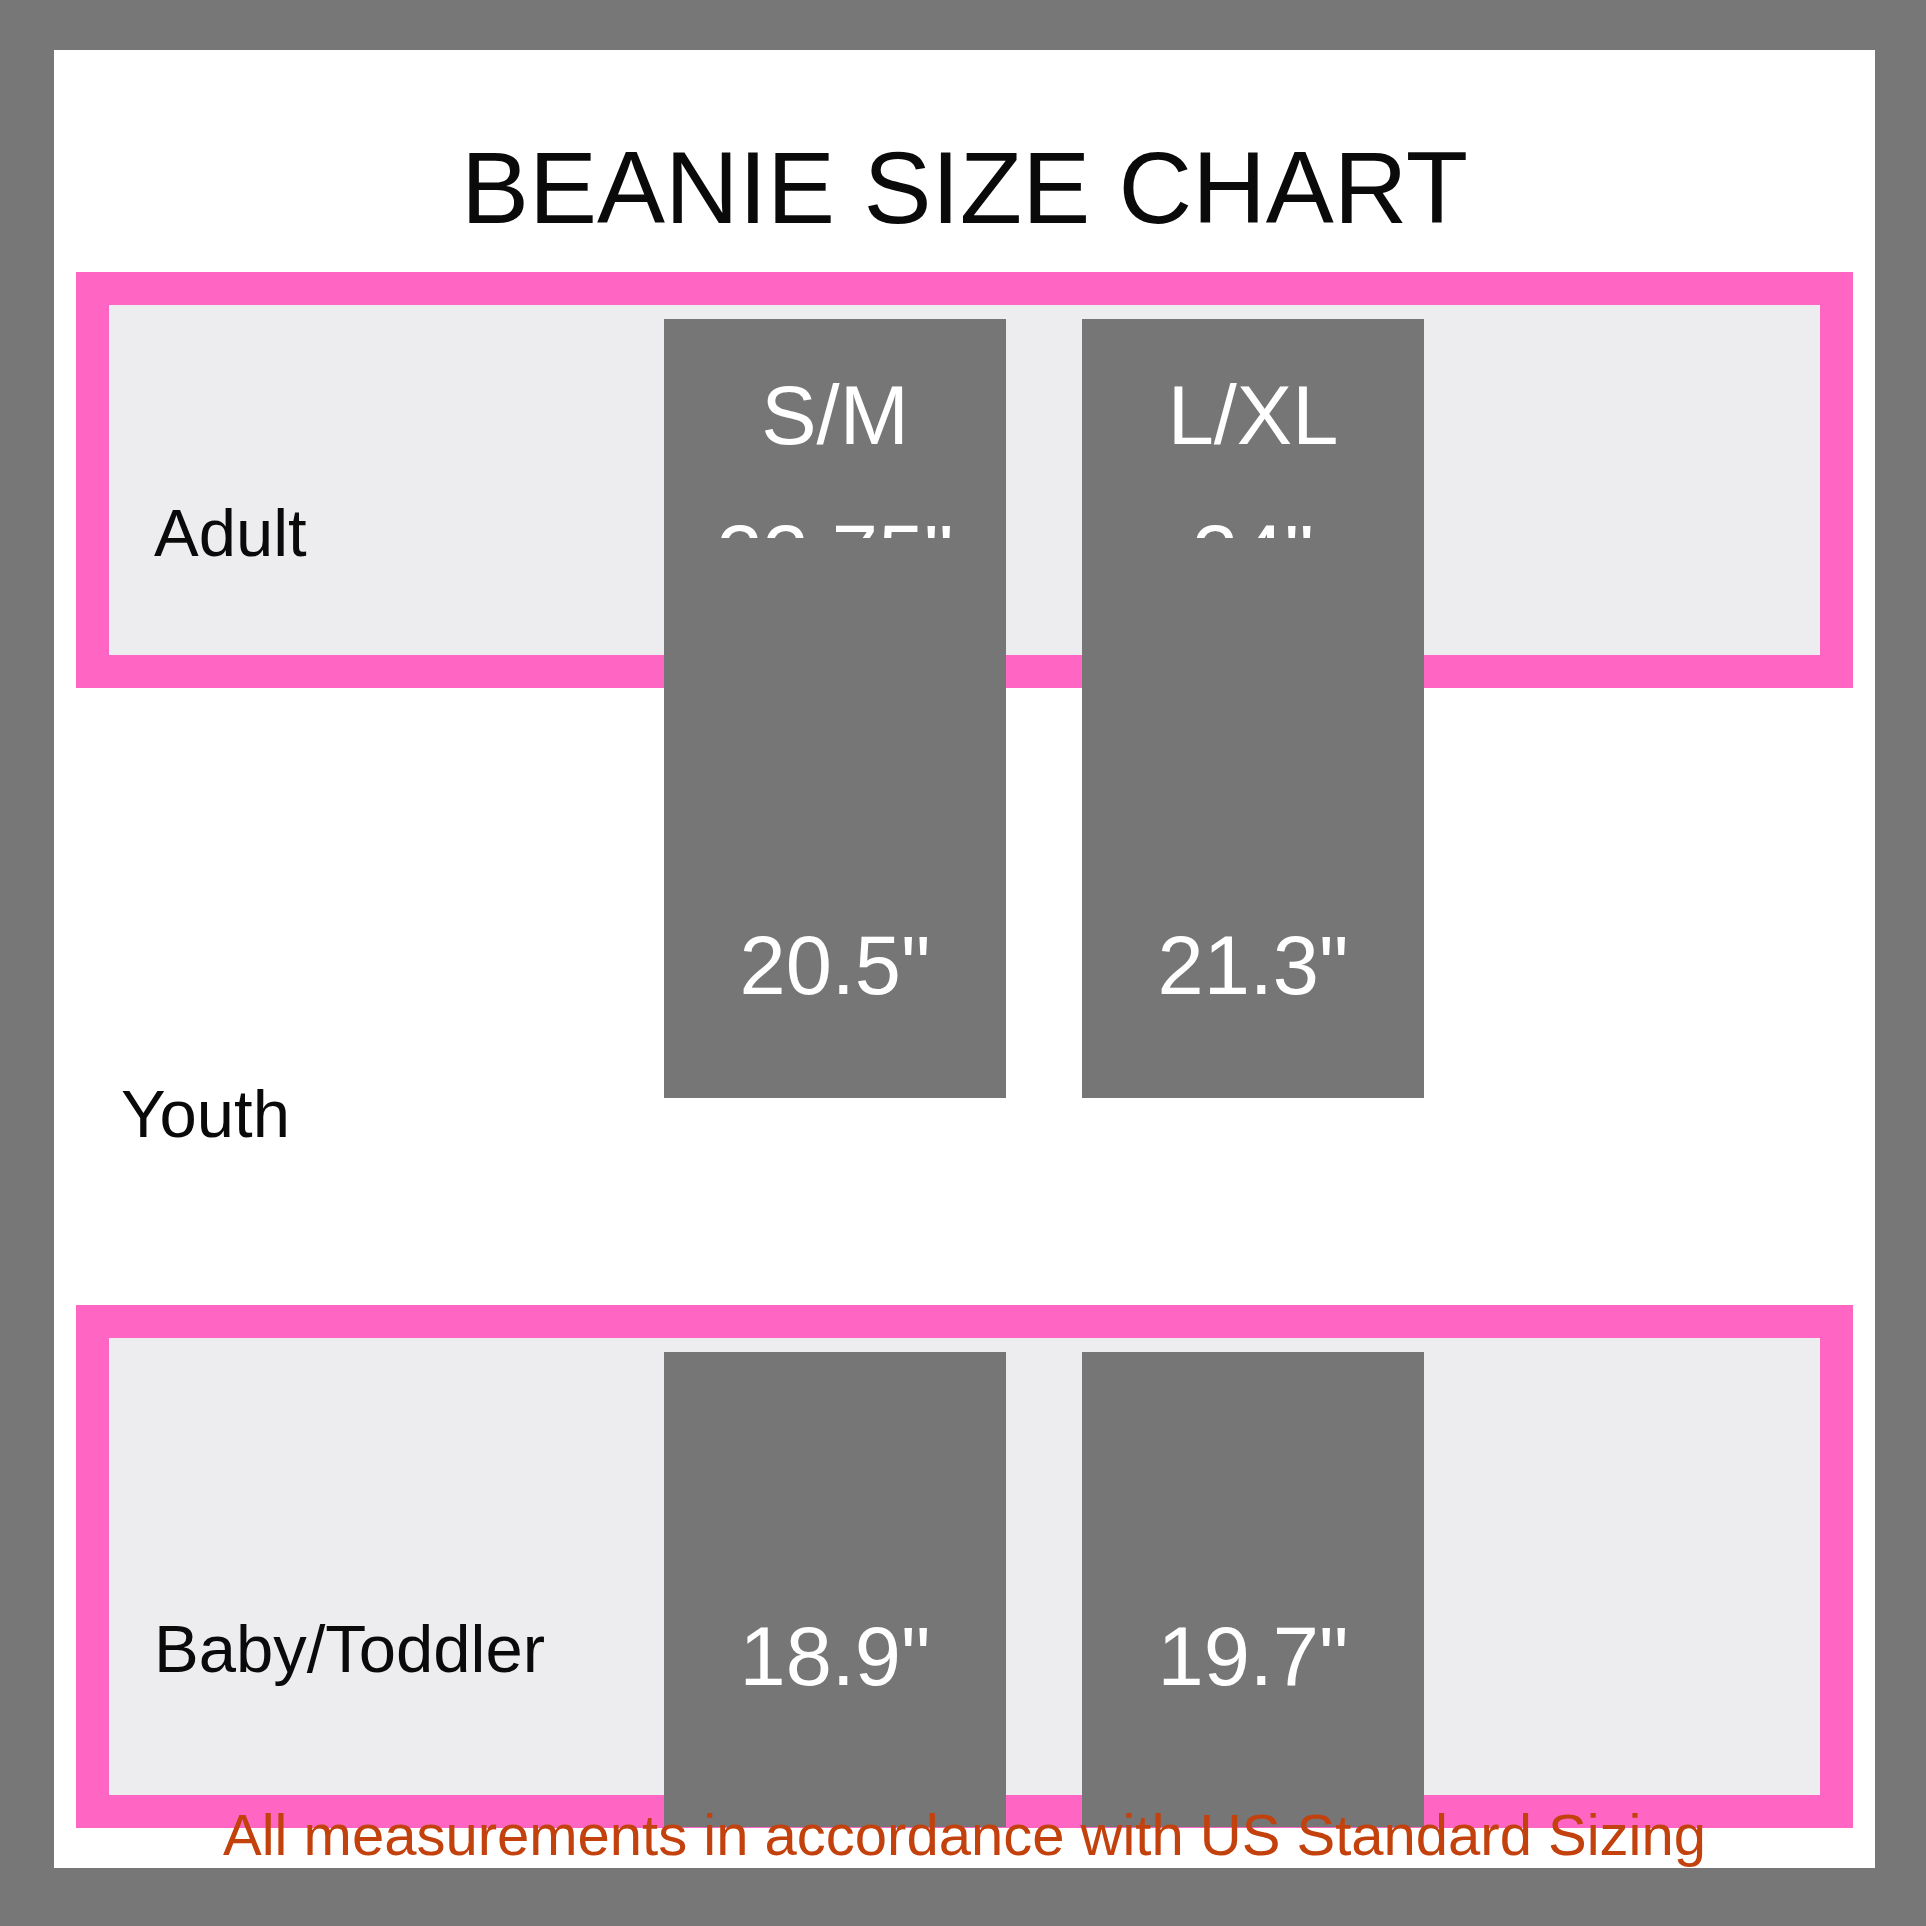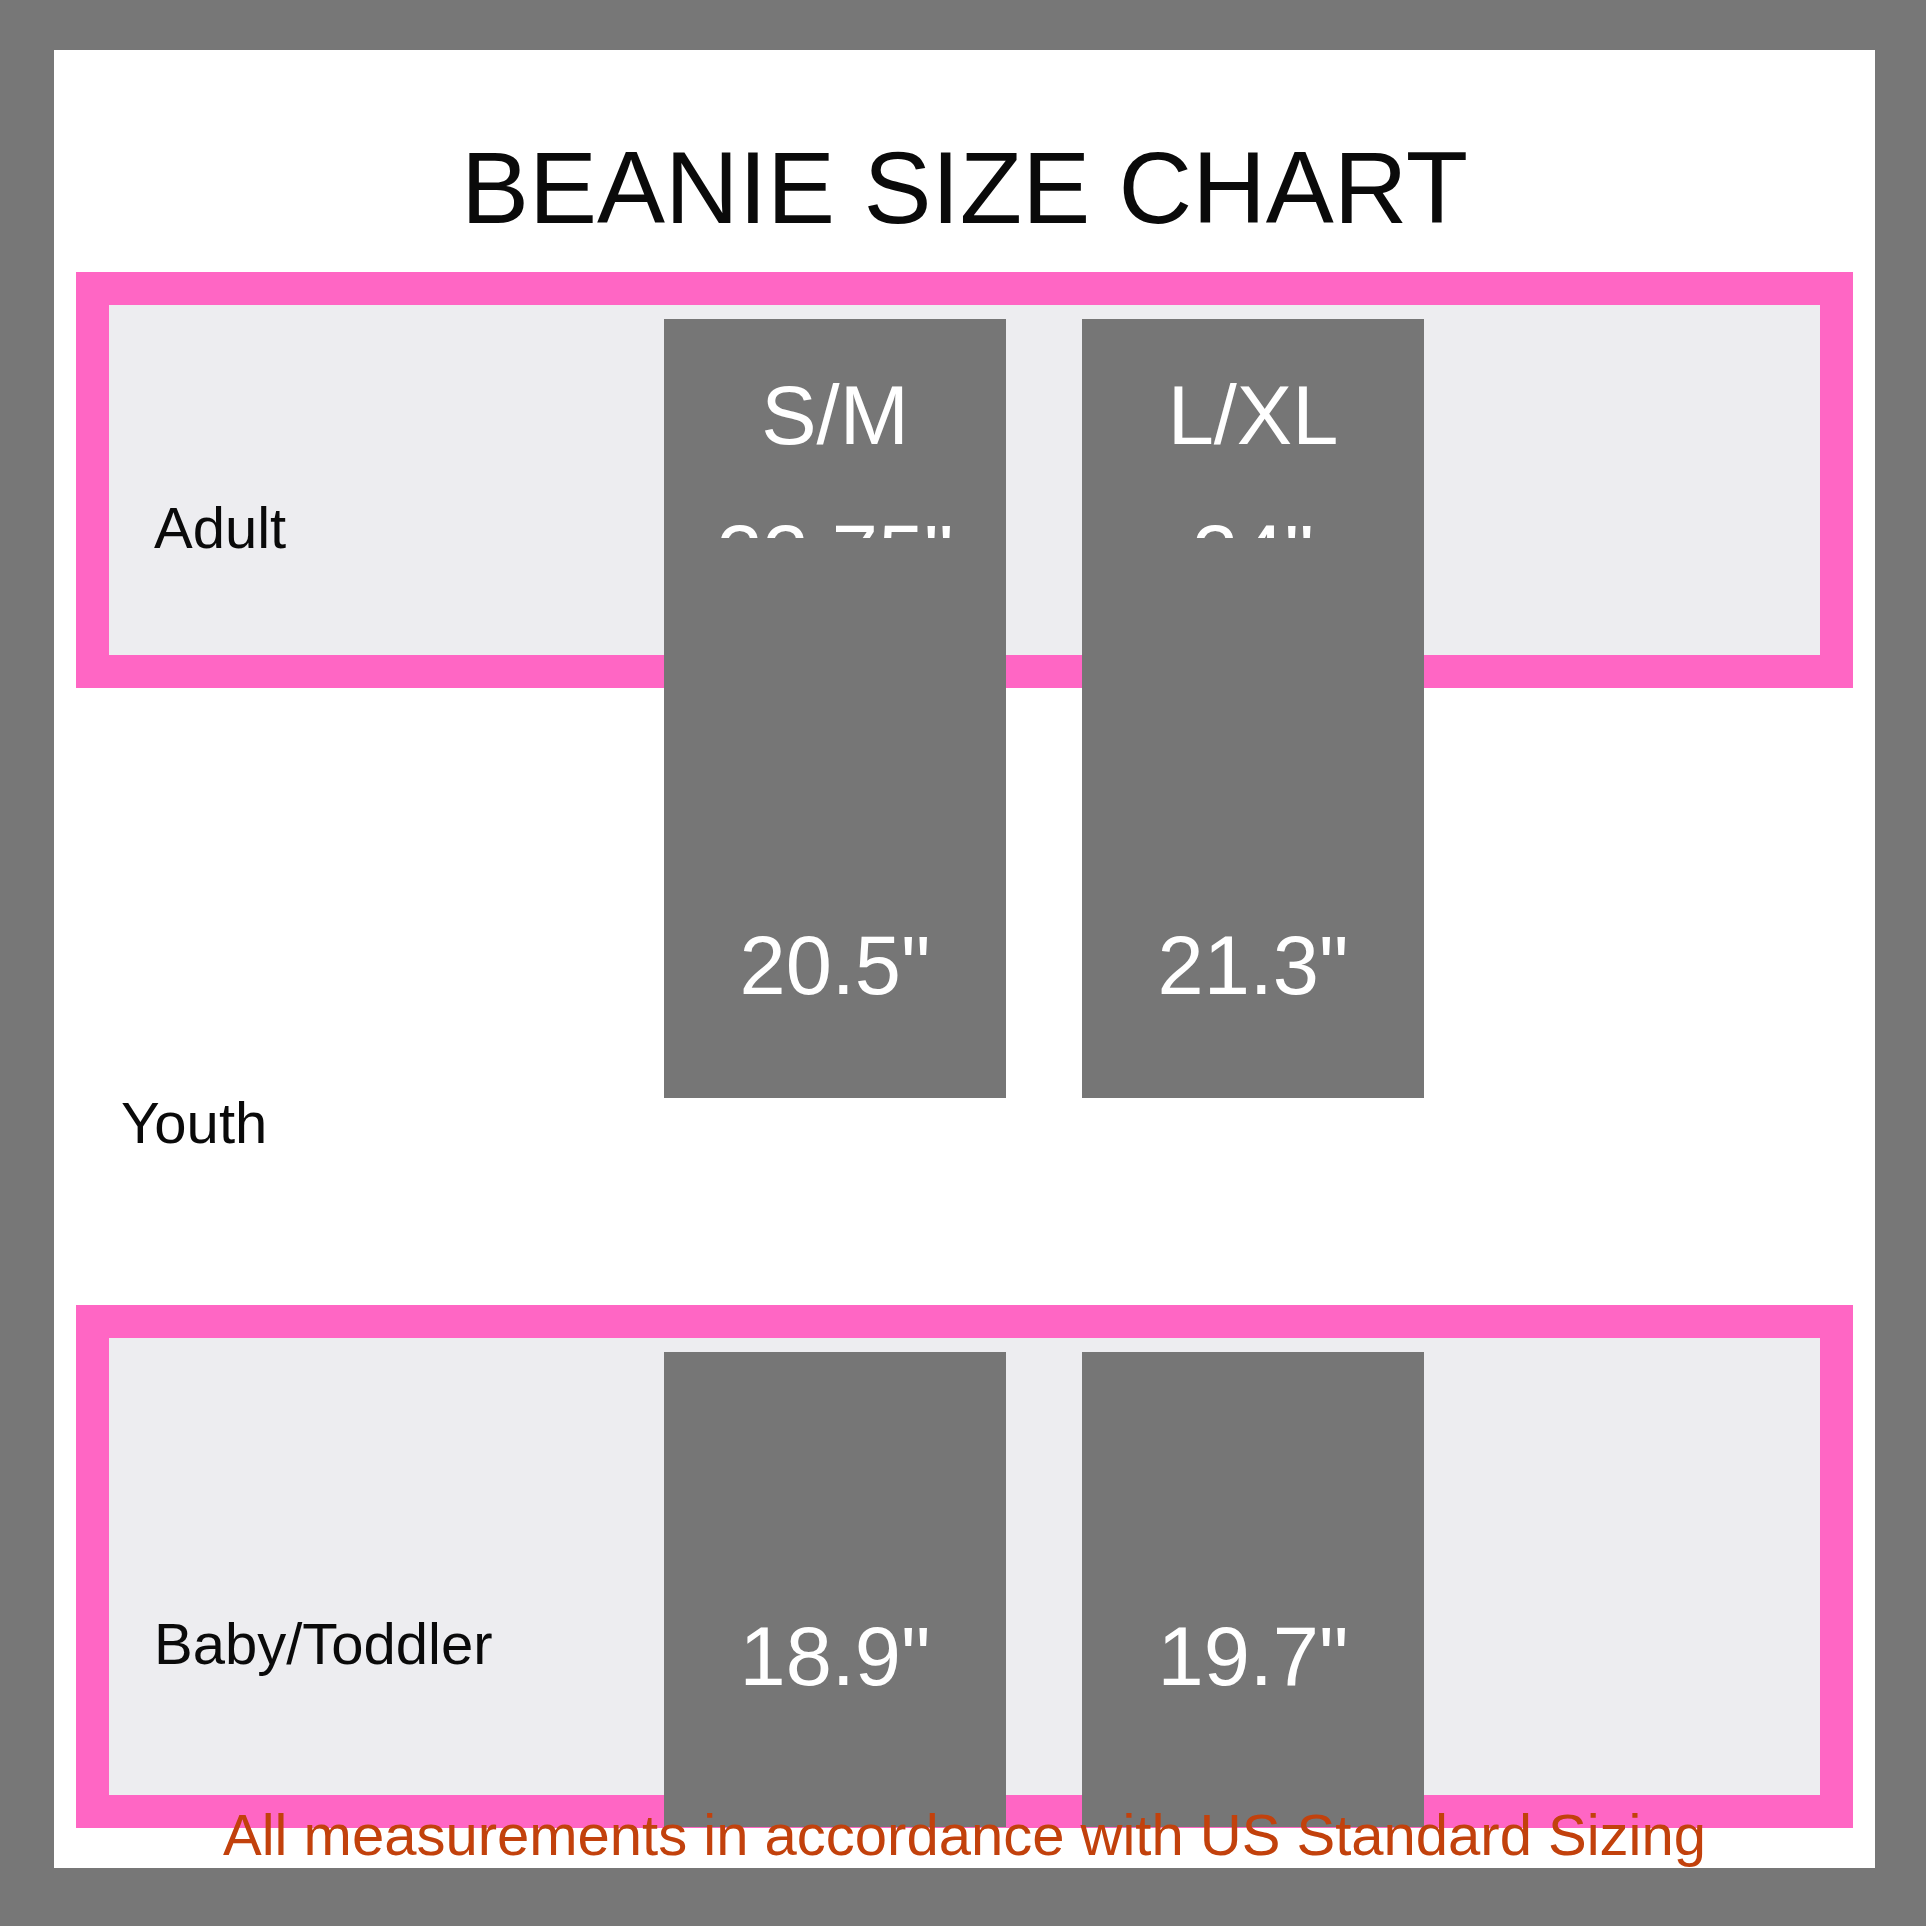--- a/index.html
+++ b/index.html
@@ -68,27 +68,27 @@
   }
   
   #row-adult    { top: 0px;    height: 416px; }
   #row-youth    { top: 416px;  height: 590px; }
   #row-baby     { top: 1006px; height: 523px; margin-top: 27px; }
 
   
   .row-label {
     position: absolute;
     left: 45px;
-    font-size: 58px;
+    font-size: 67px;
     line-height: 1;
     color: #0a0a0a;
     white-space: nowrap;
   }
   #row-adult  .row-label { top: 194px; }
-  #row-youth  .row-label { top: 406px; }
+  #row-youth  .row-label { top: 392px; }
   #row-baby   .row-label { top: 277px; }
 
   
   .cell {
     position: absolute;
     background: #767676;
     color: #ffffff;
     font-size: 83px;
     line-height: 1;
     text-align: center;

